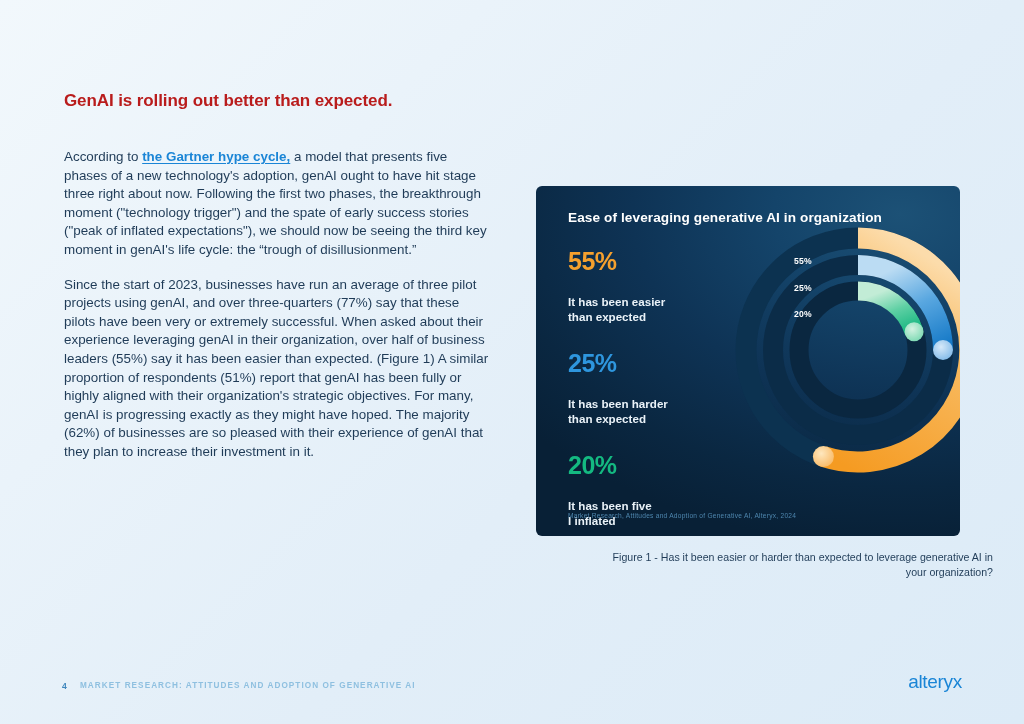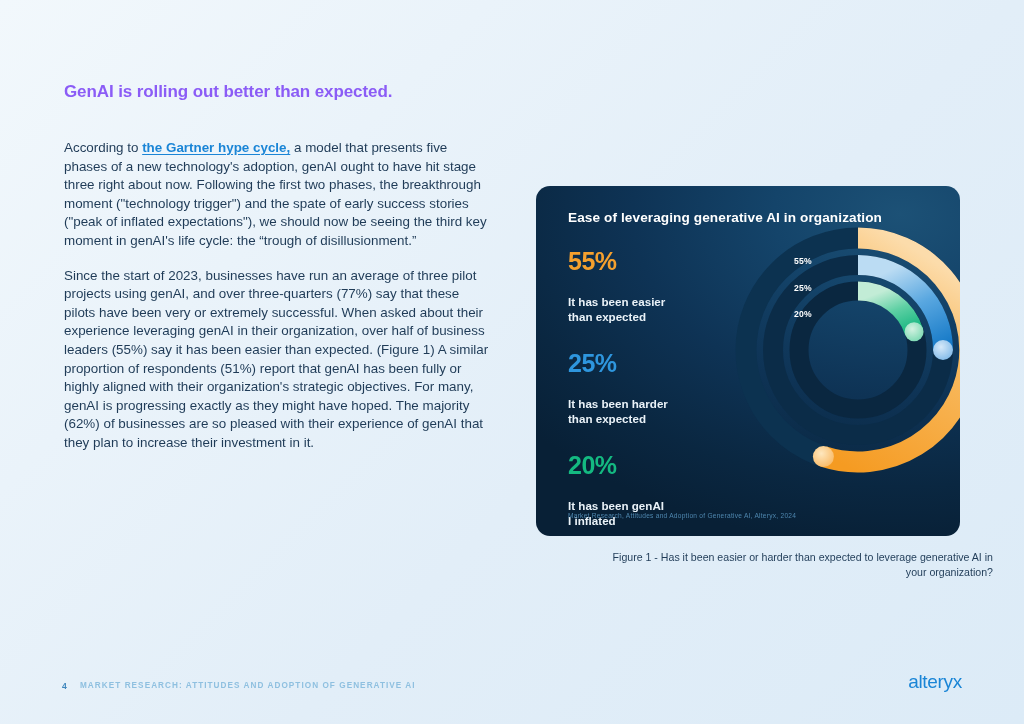--- a/index.html
+++ b/index.html
@@ -13,38 +13,38 @@
   }
 
   
   .left-col { position:absolute; left:64px; top:82px; width:425px; }
 
   .page-title {
     font-size:26px; font-weight:bold; color:#0d2136;
     letter-spacing:-0.3px; line-height:1.15;
   }
   .page-subtitle {
-    font-size:17px; font-weight:bold; color:#8b5cf6;
-    letter-spacing:-0.1px;
+    font-size:17px; font-weight:bold; color:#b91c1c;
+    margin-top:9px; letter-spacing:-0.1px;
   }
   .body-copy { margin-top:37px; }
   .body-copy p {
     font-size:13.4px; line-height:18.6px; color:#1f3b57;
     margin-bottom:16px;
   }
   .body-copy p:last-child { margin-bottom:0; }
   .inline-link {
     color:#1a85d6; font-weight:bold; 
     text-underline-offset:2px;
   }
 
   
   .chart-card {
     position:absolute; left:536px; top:186px; width:424px; height:350px;
-    border-radius:14px; overflow:hidden;
+    border-radius:6px; overflow:hidden;
     background:
       radial-gradient(115% 95% at 86% 8%, #1c5176 0%, #14446a 26%, #0e3355 55%, #0a2741 82%, #082036 100%);
   }
   .card-title {
     position:absolute; left:32px; top:24px;
     font-size:13.6px; font-weight:bold; color:#ffffff;
     letter-spacing:0.1px;
   }
 
   
@@ -118,21 +118,21 @@
     <div class="legend-item">
       <div class="legend-value" style="color:#2E96DE">25%</div>
       <div class="legend-desc">
         <span>It has been harder</span><br>
         <span>than expected</span>
       </div>
     </div>
     <div class="legend-item">
       <div class="legend-value" style="color:#14B981">20%</div>
       <div class="legend-desc">
-        <span>It has been genAI</span><br>
+        <span>It has been five</span><br>
         <span>I inflated</span>
       </div>
     </div>
   </div>
 
   <div class="radial">
     <svg width="252" height="252" viewBox="0 0 252 252">
       <defs>
         <linearGradient id="gradOrange" x1="0.5" y1="0" x2="0.1" y2="1">
           <stop offset="0%" stop-color="#FCDCAB"></stop>

